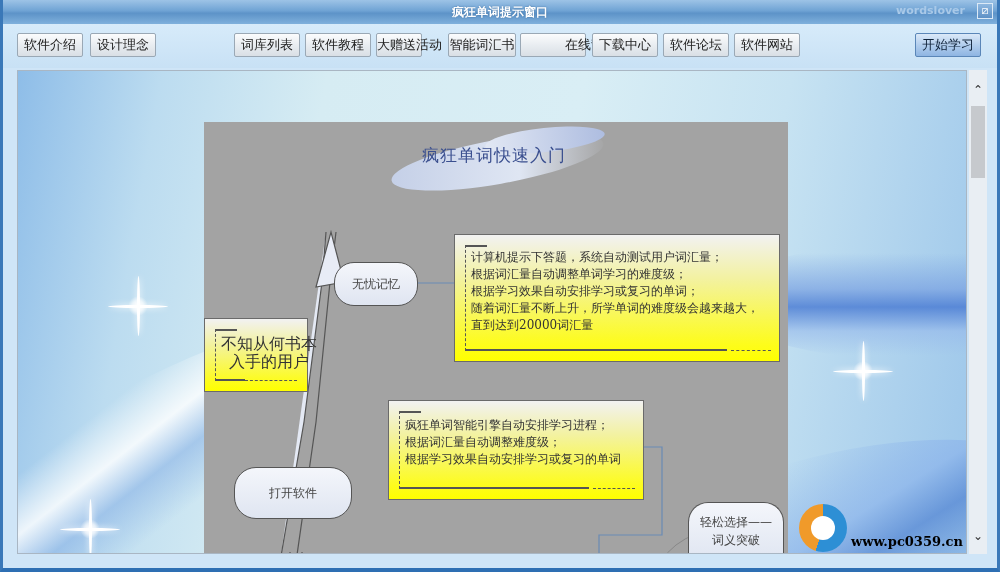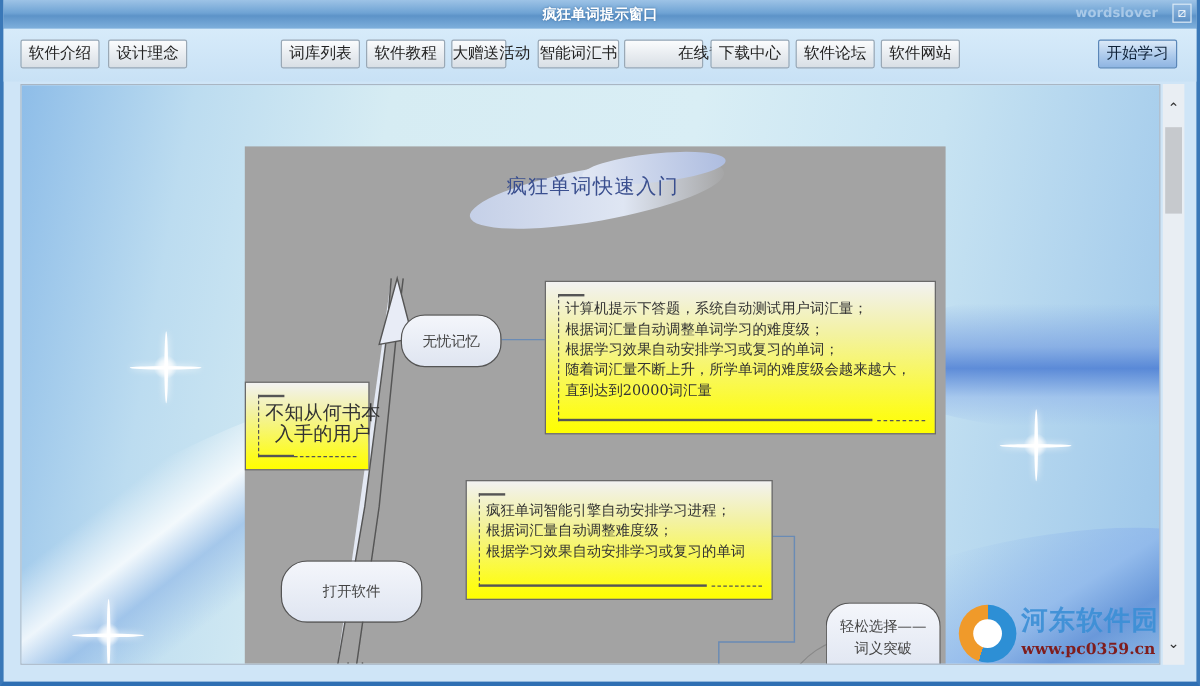--- a/index.html
+++ b/index.html
@@ -50,21 +50,21 @@
 
   .scrollbar { position: absolute; left: 966px; top: 70px; width: 18px; height: 484px; background: #e9eef3; }
   .scrollbar .arrow { position: absolute; left: 0; width: 18px; height: 20px; color: #333; font-size: 12px; text-align: center; line-height: 20px; }
   .scrollbar .thumb { position: absolute; left: 2px; top: 36px; width: 14px; height: 72px; background: #c6c9cd; }
 
   .watermark { position: absolute; left: 796px; top: 500px; width: 200px; height: 60px; }
   .wm-logo { position: absolute; left: 0; top: 4px; width: 48px; height: 48px; border-radius: 50%;
     background: conic-gradient(#2d8fd5 0 55%, #f09a2a 55% 100%); }
   .wm-logo::after { content: ""; position: absolute; left: 12px; top: 12px; width: 24px; height: 24px; border-radius: 50%; background: #fff; }
   .wm-cn { position: absolute; left: 52px; top: 2px; color: #3b8fd6; font-size: 22px; font-weight: bold; letter-spacing: 1px; opacity: 0.9; }
-  .wm-url { position: absolute; left: 52px; top: 34px; color: #7f1d1d; font-size: 13px; font-weight: bold; font-family: "DejaVu Serif", serif; }
+  .wm-url { position: absolute; left: 52px; top: 34px; color: #000000; font-size: 13px; font-weight: bold; font-family: "DejaVu Serif", serif; }
 </style>
 </head>
 <body>
 
 <div class="window">
 
   <div class="titlebar">
     <div class="title">疯狂单词提示窗口</div>
     <div class="brand">wordslover</div>
     <div class="winbtn">⧄</div>
@@ -170,16 +170,15 @@
   </div>
 
   <div class="scrollbar">
     <div class="arrow" style="top:10px;">⌃</div>
     <div class="thumb"></div>
     <div class="arrow" style="bottom:8px;">⌄</div>
   </div>
 
   <div class="watermark">
     <div class="wm-logo"></div>
-    <div class="wm-cn">河东软件园</div>
     <div class="wm-url">www.pc0359.cn</div>
   </div>
 </div>
 
 </body></html>

